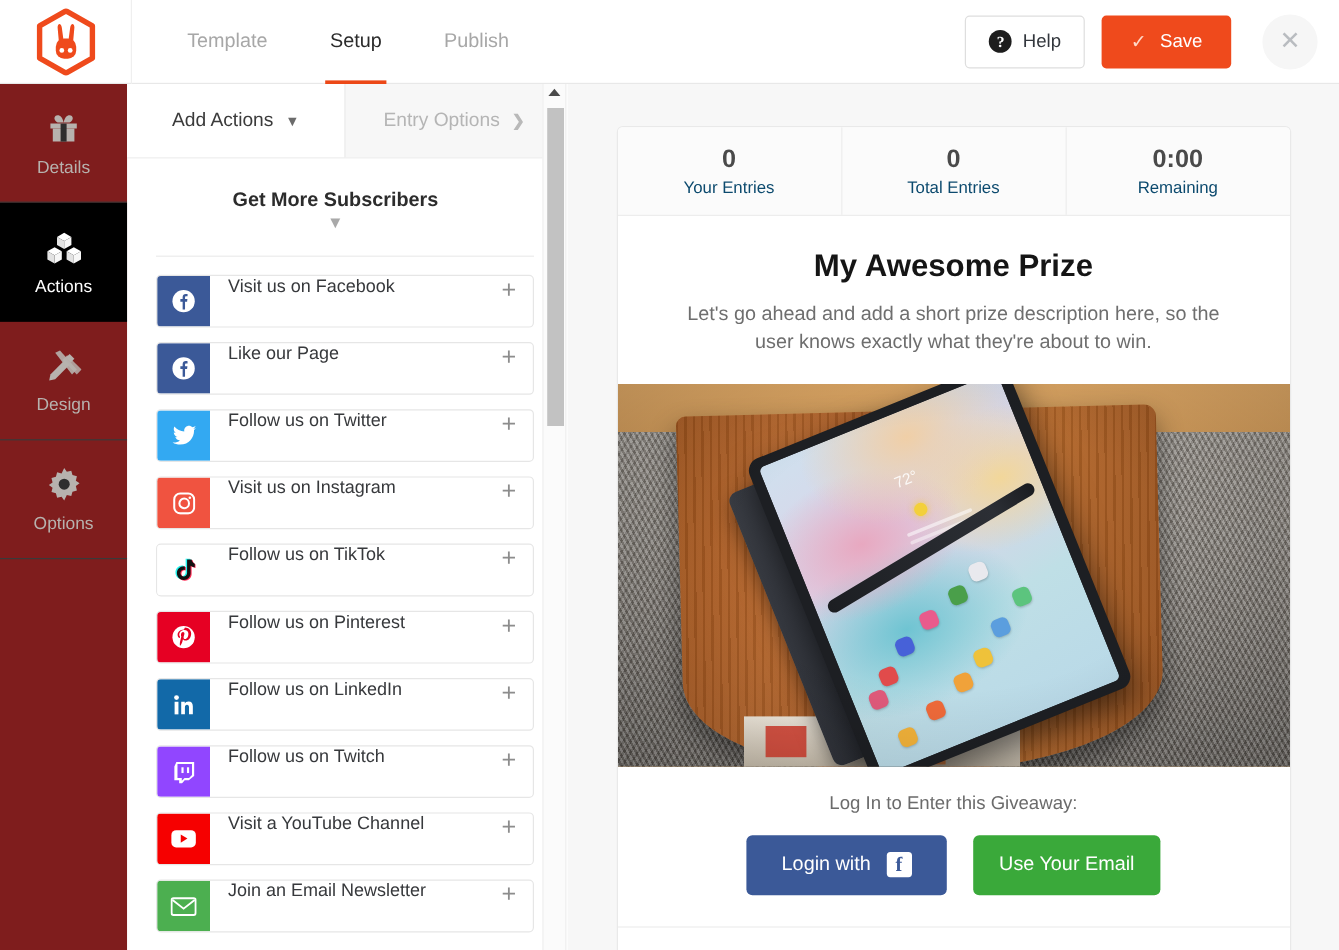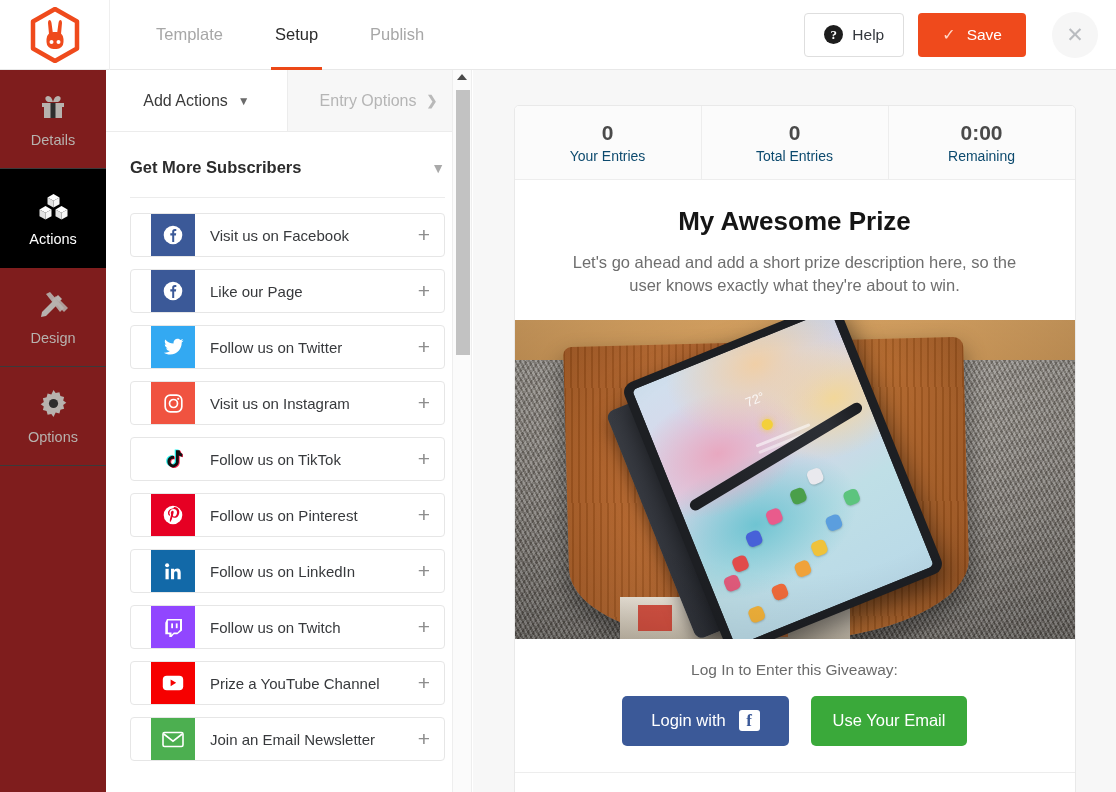--- a/index.html
+++ b/index.html
@@ -82,31 +82,31 @@
   .ptab {
     flex: 1; display: flex; align-items: center; justify-content: center; gap: 10px;
     font-size: 16px; color: #3b3b3b; cursor: pointer; background: #fff;
   }
   .ptab.inactive { background: #f7f7f7; color: #b5b5b5; border-left: 1px solid #ececec; }
   .caret { font-size: 12px; color: #6b6b6b; }
   .caret-right { font-size: 13px; font-weight: bold; color: #b9b9b9; }
 
   .group-head {
     display: flex; align-items: center; justify-content: space-between;
-    padding: 26px 24px 20px 24px; cursor: pointer;
+    padding: 26px 24px 20px 8px; cursor: pointer; flex-direction: column;
   }
   .group-title { font-size: 16.5px; font-weight: bold; color: #2c2c2c; }
   .group-chev { color: #a9a9a9; font-size: 14px; }
   .divider { height: 1px; background: #ececec; margin: 0 24px; }
 
   .actions-list { padding: 15px 24px 0 24px; }
   .action-item {
-    display: flex; align-items: center; height: 44px; margin-bottom: 12px;
+    display: flex; align-items: flex-start; height: 44px; margin-bottom: 12px;
     border: 1px solid #e6e6e6; border-radius: 4px; background: #fff;
-    overflow: hidden; cursor: pointer; padding-left: 20px;
+    overflow: hidden; cursor: pointer;
   }
   .action-icon {
     width: 44px; height: 100%; flex: 0 0 44px;
     display: flex; align-items: center; justify-content: center;
   }
   .action-label {
     flex: 1; padding-left: 15px; font-size: 15px; color: #37393c;
   }
   .action-plus {
     width: 40px; text-align: center; font-size: 21px; color: #8d8d8d; font-weight: 300;
@@ -486,21 +486,21 @@
         <span class="action-plus">+</span>
       </div>
 
       <div class="action-item">
         <span class="action-icon" style="background:#f60000">
           <svg width="22" height="16" viewBox="0 0 22 16">
               <rect x="0.8" y="0.8" width="20.4" height="14.4" rx="4" fill="#fff"></rect>
               <path d="M8.6 4.4l5.6 3.4-5.6 3.4z" fill="#f60000"></path>
             </svg>
         </span>
-        <span class="action-label">Prize a YouTube Channel</span>
+        <span class="action-label">Visit a YouTube Channel</span>
         <span class="action-plus">+</span>
       </div>
 
       <div class="action-item">
         <span class="action-icon" style="background:#4caf50">
           <svg width="22" height="17" viewBox="0 0 22 17">
               <rect x="1" y="1.5" width="20" height="14" rx="1.6" fill="none" stroke="#fff" stroke-width="1.6"></rect>
               <path d="M1.8 3l9.2 7.2L20.2 3" fill="none" stroke="#fff" stroke-width="1.6"></path>
             </svg>
         </span>

